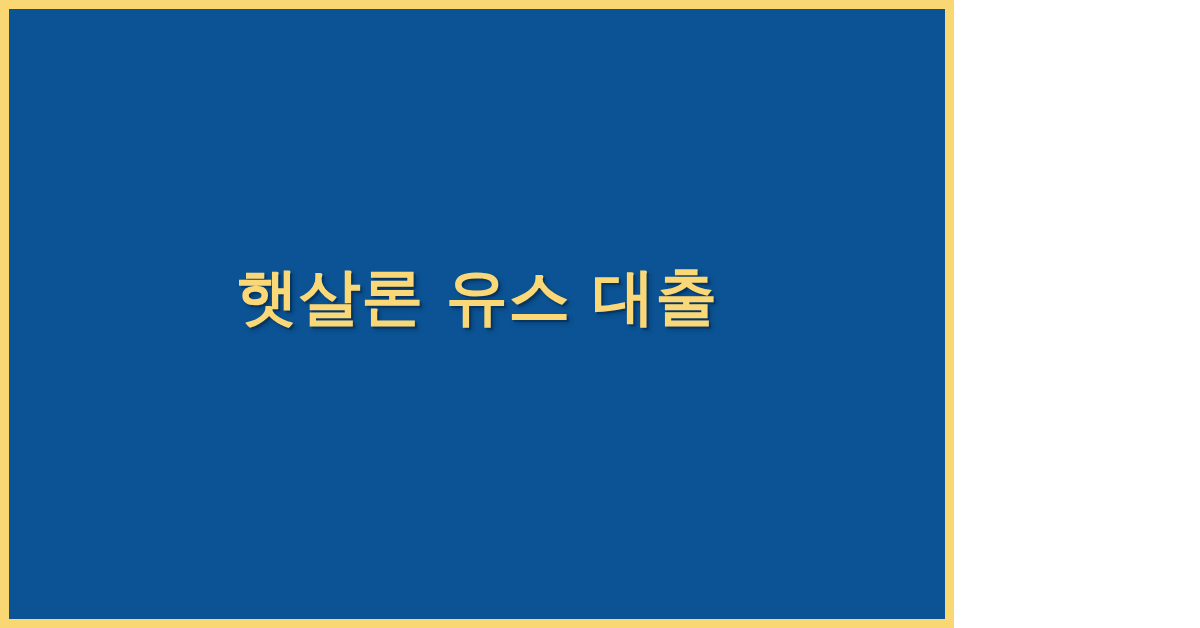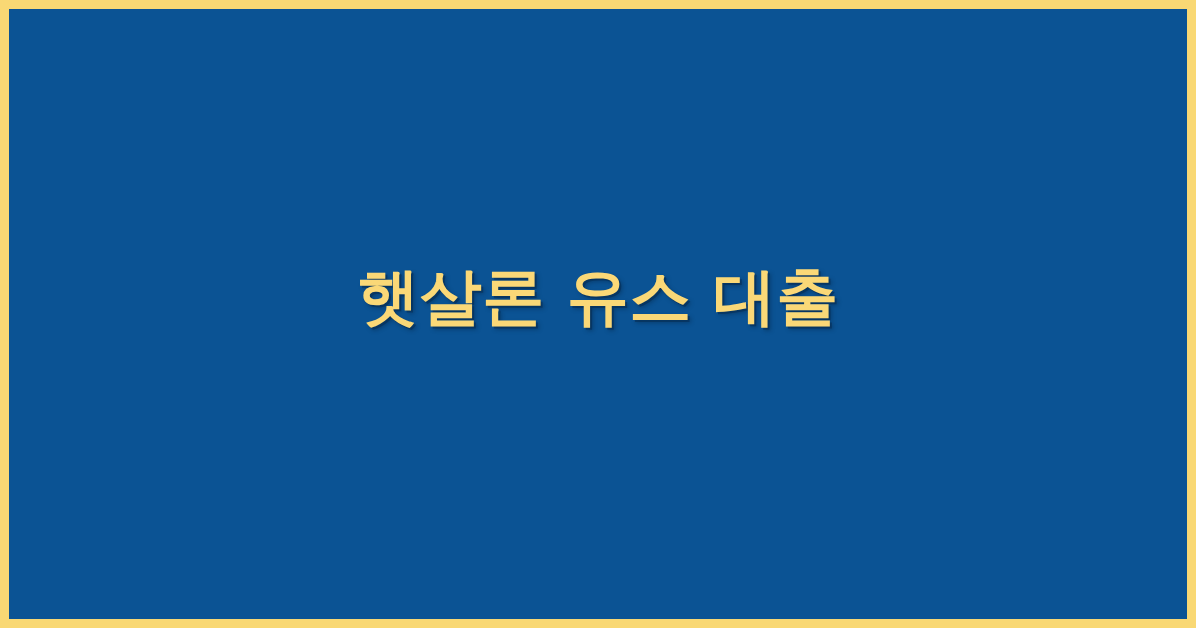--- a/index.html
+++ b/index.html
@@ -4,21 +4,21 @@
 <title>Thumbnail Card</title>
 <style>
   html, body {
     margin: 0;
     padding: 0;
     background: #ffffff;
   }
 
   #card {
     position: relative;
-    width: 1196px;
+    width: 954px;
     height: 628px;
     box-sizing: border-box;
     overflow: hidden;
     background: #8b5cf6;
     font-family: "DejaVu Sans", "Liberation Sans", sans-serif;
   }
 
   
   .frame-bar {
     position: absolute;

